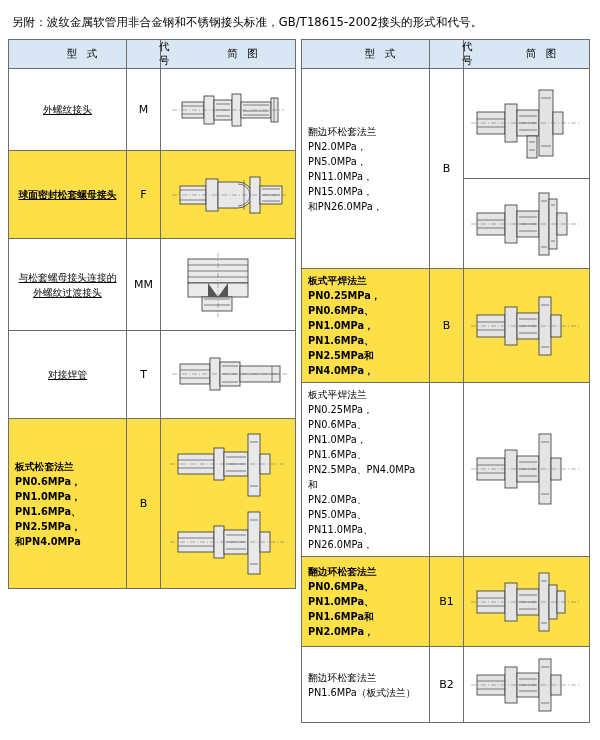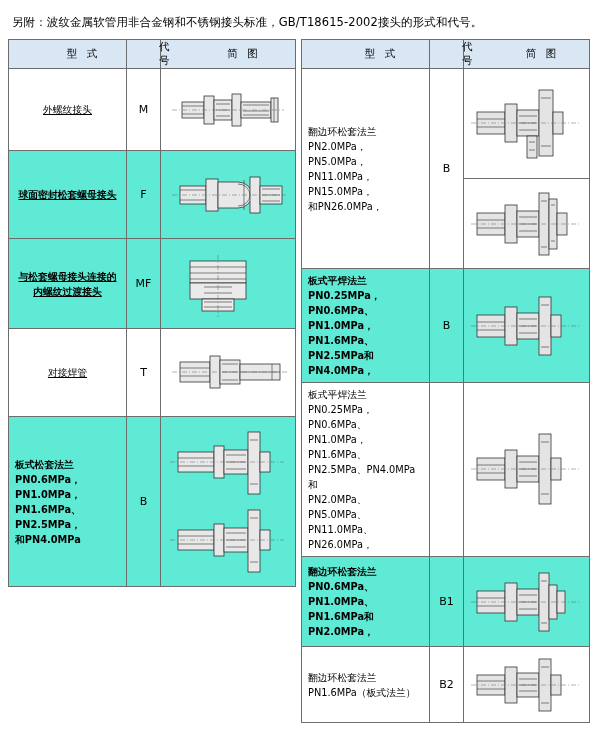--- a/index.html
+++ b/index.html
@@ -67,21 +67,21 @@
   }
   td.code {
     text-align: center;
     font-size: 11px;
     width: 36px;
   }
   td.pic {
     text-align: center;
     padding: 2px;
   }
-  .tint { background: #5eead4; }
+  .tint { background: #fde047; }
   .white { background: #ffffff; }
   .bold { font-weight: bold; }
   svg { display: block; margin: 0 auto; }
 </style>
 </head>
 <body>
 
 <div class="page">
 
   <div class="doc-title">另附：波纹金属软管用非合金钢和不锈钢接头标准，GB/T18615-2002接头的形式和代号。</div>
@@ -147,42 +147,45 @@
                 <path d="M74 24 a12 11 0 0 1 0 22"></path>
                 <path d="M80 20 v30"></path>
               </g>
               <g stroke="#666" stroke-width="0.5" stroke-dasharray="5 2 1 2">
                 <path d="M8 35 H122"></path>
               </g>
             </svg>
           </td>
         </tr>
 
-
-        <tr style="height:90px">
-          <td class="name center tint bold">与松套螺母接头连接的内螺纹过渡接头</td>
-          <td class="code tint">MF</td>
-          <td class="pic tint">
-            <svg width="128" height="74" viewBox="0 0 128 74">
+        <tr style="height:92px">
+          <td class="name center white">与松套螺母接头连接的外螺纹过渡接头</td>
+          <td class="code white">MM</td>
+          <td class="pic white">
+            <svg width="128" height="76" viewBox="0 0 128 76">
               <g fill="#eaeaea" stroke="#333" stroke-width="0.8">
-                <rect x="26" y="14" width="56" height="22"></rect>
-                <rect x="26" y="36" width="56" height="16"></rect>
-                <rect x="38" y="52" width="32" height="12"></rect>
-              </g>
-              <g stroke="#333" stroke-width="0.6" fill="none">
-                <path d="M26 20 H82 M26 26 H82 M26 32 H82"></path>
-                <path d="M40 40 H68 M40 46 H68"></path>
-                <path d="M40 55 H68 M40 60 H68"></path>
-              </g>
-              <g stroke="#666" stroke-width="0.5" stroke-dasharray="5 2 1 2">
-                <path d="M54 8 V70"></path>
-              </g>
-            </svg>
-          </td>
-        </tr>
+                <rect x="24" y="12" width="60" height="24"></rect>
+                <rect x="24" y="36" width="60" height="14"></rect>
+                <rect x="38" y="50" width="30" height="14"></rect>
+              </g>
+              <g stroke="#333" stroke-width="0.6" fill="none">
+                <path d="M24 18 H84 M24 24 H84 M24 30 H84"></path>
+                <path d="M40 52 H66 M40 58 H66"></path>
+              </g>
+              <g fill="#555">
+                <path d="M44 36 l10 14 h-10 z"></path>
+                <path d="M64 36 l-10 14 h10 z"></path>
+              </g>
+              <g stroke="#666" stroke-width="0.5" stroke-dasharray="5 2 1 2">
+                <path d="M54 6 V70"></path>
+              </g>
+            </svg>
+          </td>
+        </tr>
+
 
         <tr style="height:88px">
           <td class="name center white">对接焊管</td>
           <td class="code white">T</td>
           <td class="pic white">
             <svg width="128" height="70" viewBox="0 0 128 70">
               <g fill="#e8e8e8" stroke="#333" stroke-width="0.8">
                 <rect x="16" y="24" width="30" height="20"></rect>
                 <rect x="46" y="18" width="10" height="32"></rect>
                 <rect x="56" y="22" width="20" height="24"></rect>

